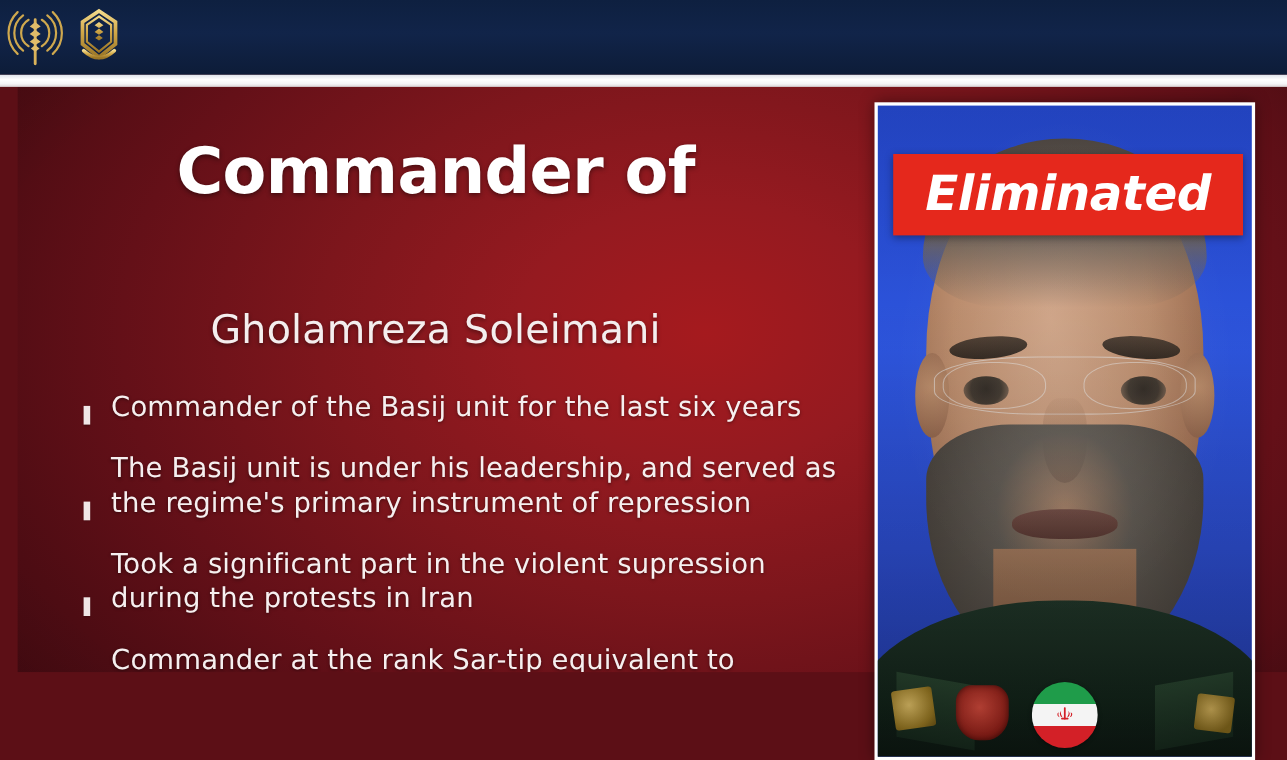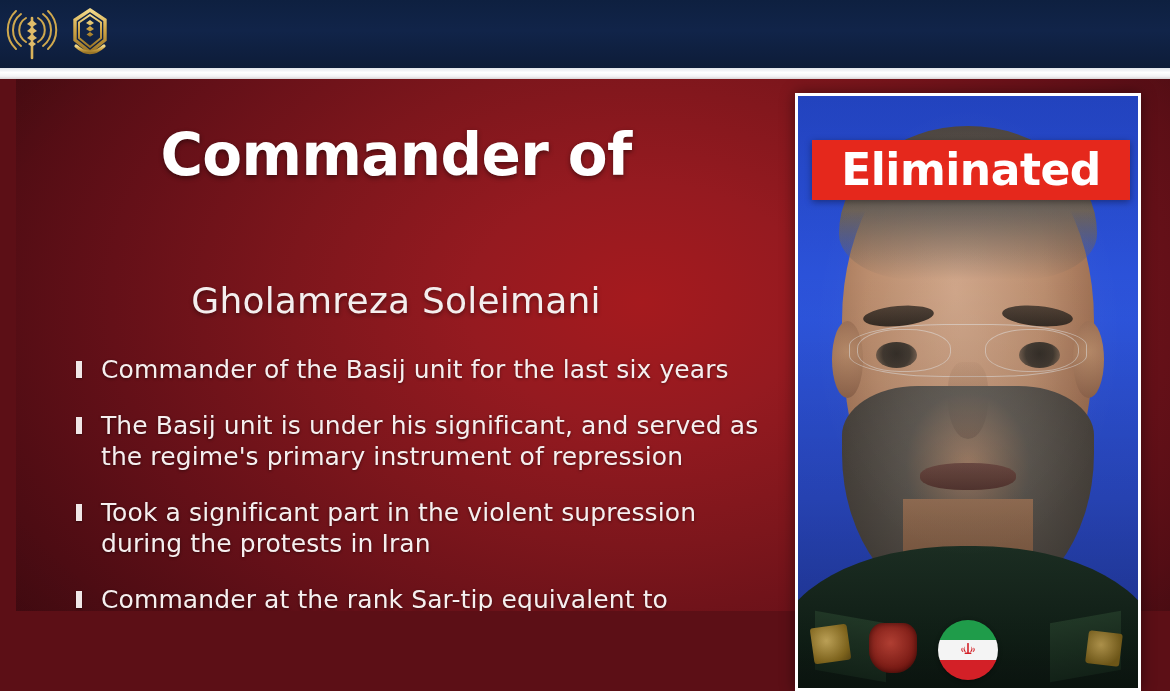--- a/index.html
+++ b/index.html
@@ -109,21 +109,21 @@
   }
 
   .bullets {
     position: absolute;
     top: 275px;
     left: 60px;
     width: 690px;
   }
   .bullet-row {
     display: flex;
-    align-items: flex-start;
+    align-items: flex-end;
     margin-bottom: 24px;
   }
   .bullet-mark {
     flex: 0 0 auto;
     width: 6px;
     height: 17px;
     background: #f0e7e7;
     margin-top: 7px;
     margin-right: 19px;
     box-shadow: 0 1px 2px rgba(0,0,0,0.4);
@@ -347,27 +347,28 @@
     transform: translate(-50%,-50%);
     width: 20px; height: 20px;
   }
 
   
   .eliminated {
     position: absolute;
     top: 140px;
     left: 812px;
     width: 318px;
-    height: 60px;
+    height: 74px;
     background: #e5281c;
     display: flex;
     align-items: center;
     justify-content: center;
     z-index: 20;
     box-shadow: 0 2px 7px rgba(0,0,0,0.38);
+    font-style: italic;
   }
   .eliminated-label {
     color: #ffffff;
     font-size: 44px;
     font-weight: bold;
     letter-spacing: -0.5px;
     line-height: 1;
     white-space: nowrap;
   }
 </style>
@@ -430,21 +431,21 @@
 
       <div class="bullets">
 
         <div class="bullet-row">
           <span class="bullet-mark"></span>
           <span class="bullet-text">Commander of the Basij unit for the last six years</span>
         </div>
 
         <div class="bullet-row">
           <span class="bullet-mark"></span>
-          <span class="bullet-text">The Basij unit is under his significant, and served as the regime's primary instrument of repression</span>
+          <span class="bullet-text">The Basij unit is under his leadership, and served as the regime's primary instrument of repression</span>
         </div>
 
         <div class="bullet-row">
           <span class="bullet-mark"></span>
           <span class="bullet-text">Took a significant part in the violent supression during the protests in Iran</span>
         </div>
 
         <div class="bullet-row">
           <span class="bullet-mark"></span>
           <span class="bullet-text">Commander at the rank Sar-tip equivalent to Brigadier General</span>

